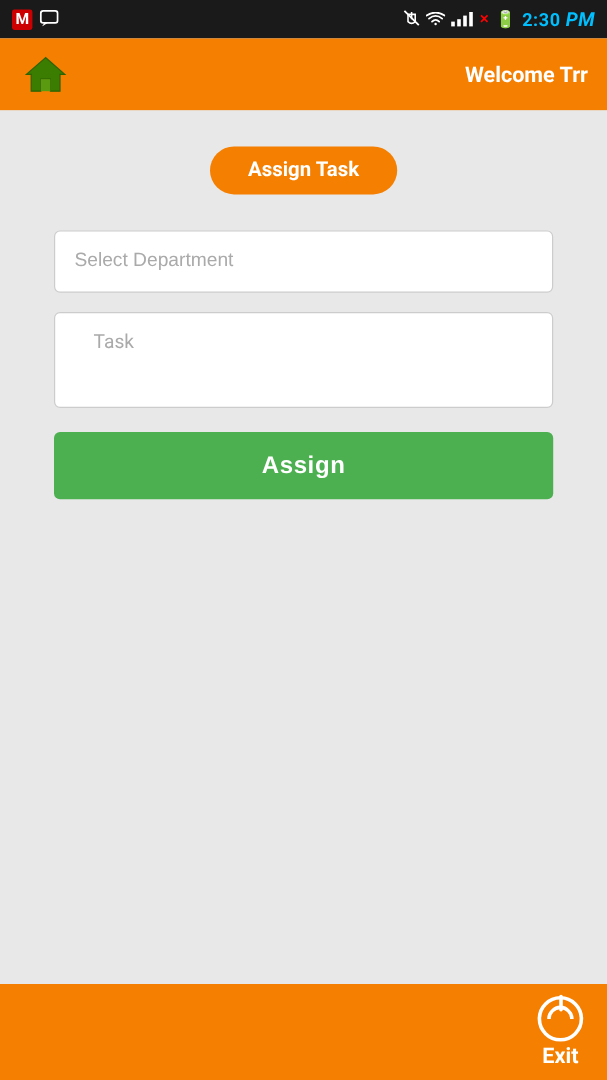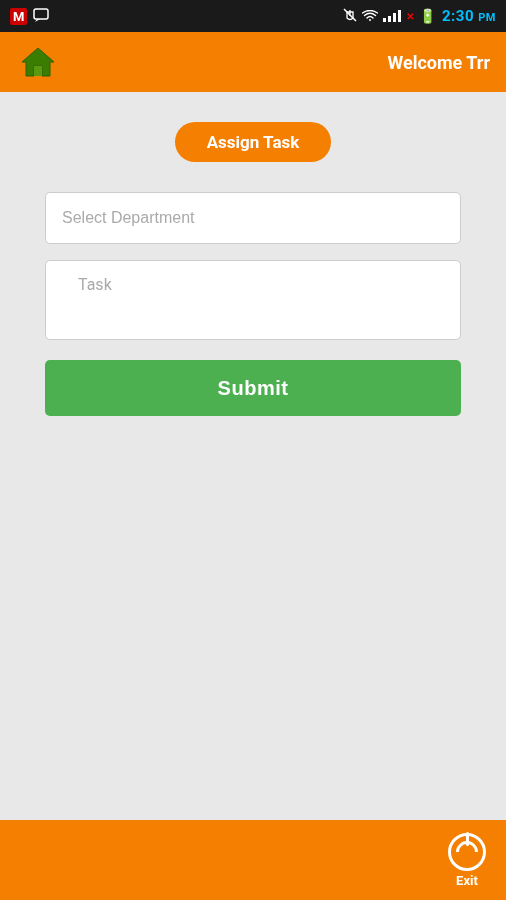--- a/index.html
+++ b/index.html
@@ -201,21 +201,21 @@
       height: 22px;
       border: 3px solid white;
       border-radius: 50%;
       border-bottom-color: transparent;
       border-left-color: transparent;
       transform: rotate(-45deg);
     }
 
     .exit-label {
       color: white;
-      font-size: 13px;
+      font-size: 18px;
       font-weight: bold;
     }
 
     
     .gmail-icon {
       color: white;
       font-size: 13px;
       font-weight: bold;
       background: #cc0000;
       padding: 1px 3px;
@@ -276,21 +276,21 @@
         <span style="height:6px;"></span>
         <span style="height:9px;"></span>
         <span style="height:12px;"></span>
       </div>
     </span>
 
     <span style="color:red;font-size:10px;font-weight:bold;">✕</span>
 
     <span class="battery-icon">🔋</span>
     <span class="status-time">
-      <span>2:30</span> <span style="font-size:11px;">PM</span>
+      <span>2:30</span> <span style="font-size:16px;font-style:italic;">PM</span>
     </span>
   </div>
 </div>
 
 <div class="top-nav">
   <div class="home-icon-wrapper">
     <svg class="home-icon-svg" viewBox="0 0 36 36" fill="none">
       <polygon points="18,4 2,18 6,18 6,32 14,32 14,22 22,22 22,32 30,32 30,18 34,18" fill="#3a7d00" stroke="#2d6200" stroke-width="1"></polygon>
       <rect x="14" y="22" width="8" height="10" fill="#5a9a10"></rect>
     </svg>
@@ -300,21 +300,21 @@
 
 <div class="main-content">
 
   <div class="assign-task-badge">Assign Task</div>
 
   <input class="input-field" type="text" placeholder="Select Department" style="">
 
 
   <textarea class="textarea-field" placeholder="Task" style=""></textarea>
 
-  <button class="submit-btn">Submit</button>
+  <button class="submit-btn">Assign</button>
 </div>
 
 <div class="bottom-bar">
   <div class="exit-wrapper">
     <div class="power-icon">
       <div class="power-icon-arc"></div>
     </div>
     <span class="exit-label">Exit</span>
   </div>
 </div>

